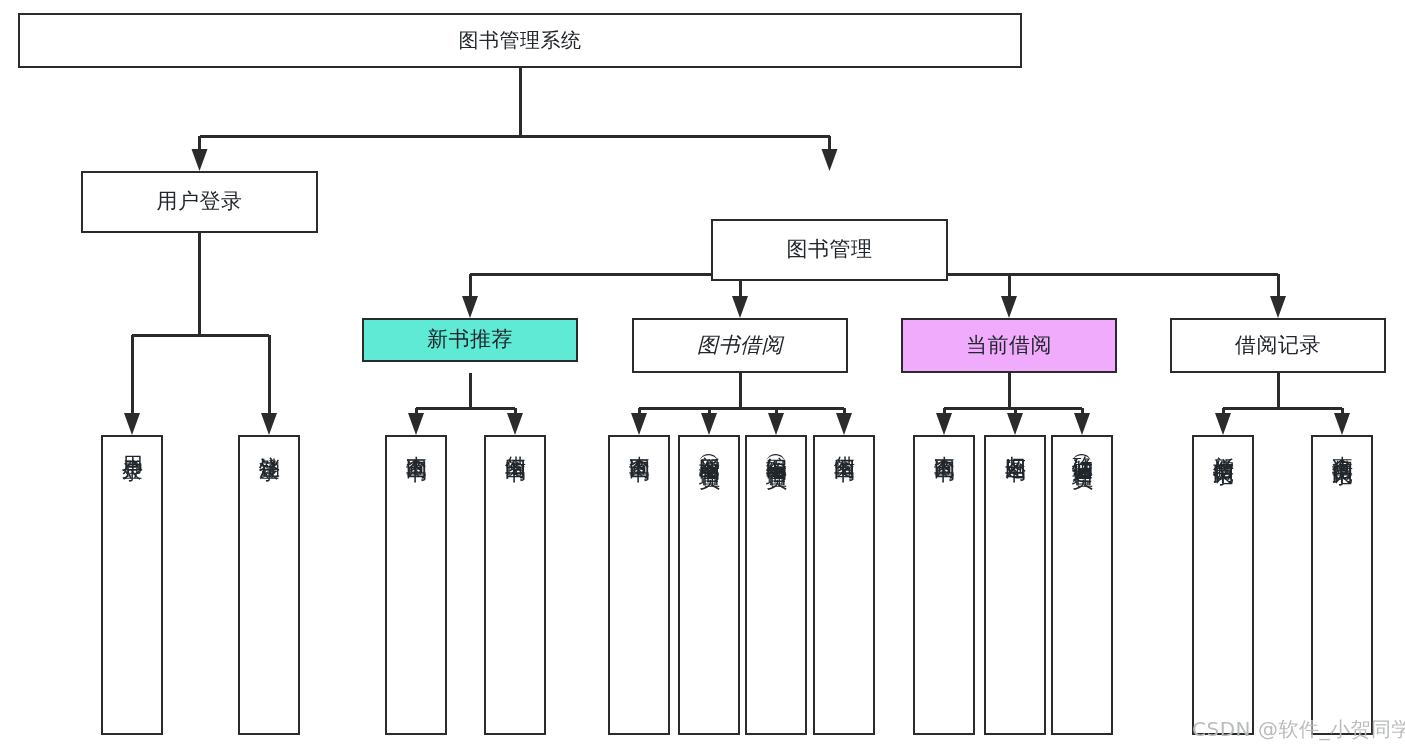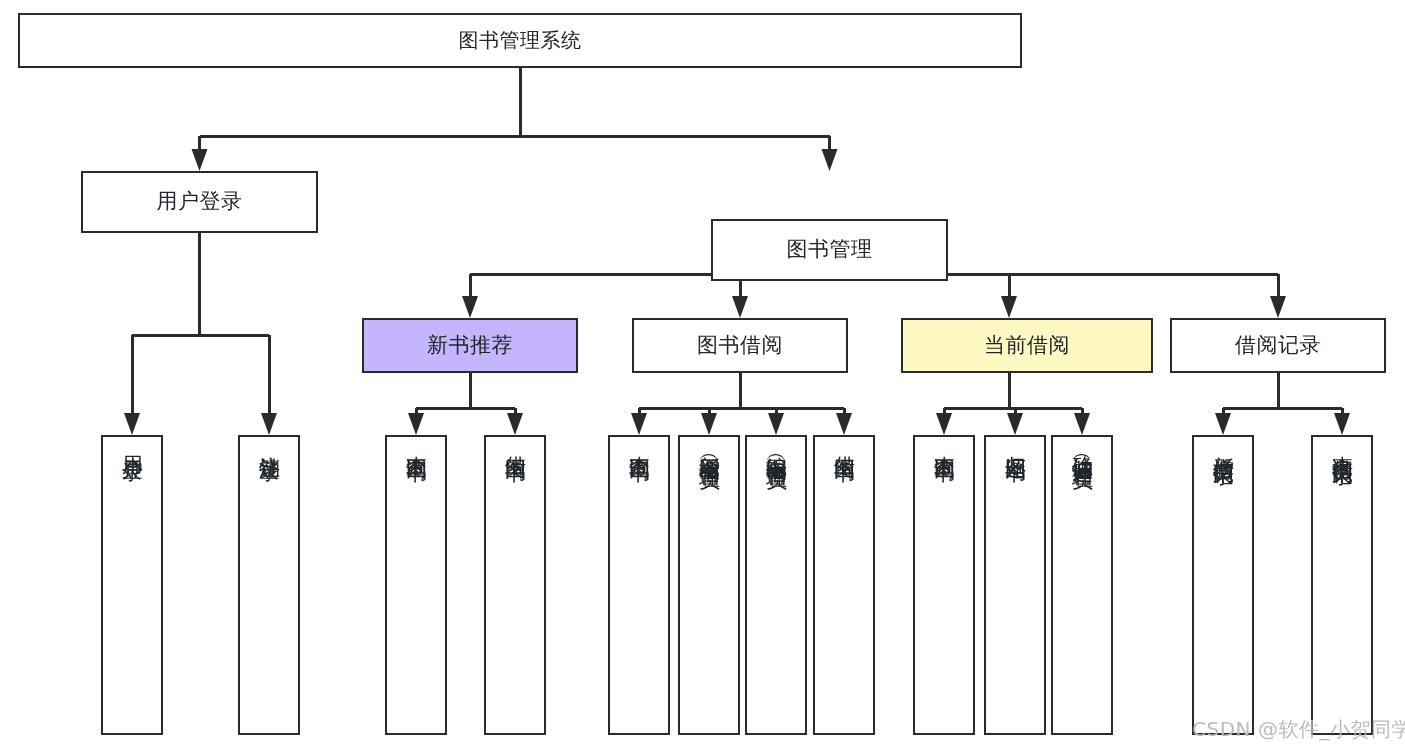--- a/index.html
+++ b/index.html
@@ -135,27 +135,27 @@
   <div id="node-layer">
       <div class="node horizontal root" style="left: 18px; top: 13px; width: 1004px; height: 55px; border-color: rgb(43, 43, 43); background: rgb(255, 255, 255);">
         <span class="node-label" style="color: rgb(32, 38, 43);">图书管理系统</span>
       </div>
       <div class="node horizontal" style="left: 81px; top: 171px; width: 237px; height: 62px; border-color: rgb(43, 43, 43); background: rgb(255, 255, 255);">
         <span class="node-label" style="color: rgb(32, 38, 43);">用户登录</span>
       </div>
       <div class="node horizontal" style="left: 711px; top: 171px; width: 237px; height: 62px; border-color: rgb(43, 43, 43); background: rgb(255, 255, 255); margin-top: 48px;">
         <span class="node-label" style="color: rgb(32, 38, 43);">图书管理</span>
       </div>
-      <div class="node horizontal" style="left: 362px; top: 318px; width: 216px; height: 55px; border-color: rgb(43, 43, 43); background: #c4b5fd;">
+      <div class="node horizontal" style="left: 362px; top: 318px; width: 216px; height: 44px; border-color: rgb(43, 43, 43); background: #5eead4;">
         <span class="node-label" style="color: rgb(32, 38, 43);">新书推荐</span>
       </div>
-      <div class="node horizontal" style="left: 632px; top: 318px; width: 216px; height: 55px; border-color: rgb(43, 43, 43); background: rgb(255, 255, 255);">
+      <div class="node horizontal" style="left: 632px; top: 318px; width: 216px; height: 55px; border-color: rgb(43, 43, 43); background: rgb(255, 255, 255); font-style: italic;">
         <span class="node-label" style="color: rgb(32, 38, 43);">图书借阅</span>
       </div>
-      <div class="node horizontal" style="left: 901px; top: 318px; width: 252px; height: 55px; border-color: rgb(43, 43, 43); background: #fef9c3;">
+      <div class="node horizontal" style="left: 901px; top: 318px; width: 216px; height: 55px; border-color: rgb(43, 43, 43); background: #f0abfc;">
         <span class="node-label" style="color: rgb(32, 38, 43);">当前借阅</span>
       </div>
       <div class="node horizontal" style="left: 1170px; top: 318px; width: 216px; height: 55px; border-color: rgb(43, 43, 43); background: rgb(255, 255, 255);">
         <span class="node-label" style="color: rgb(32, 38, 43);">借阅记录</span>
       </div>
       <div class="node vertical" style="left: 101px; top: 435px; width: 62px; height: 300px; border-color: rgb(43, 43, 43); background: rgb(255, 255, 255);">
         <span class="node-label" style="color: rgb(32, 38, 43);">用户登录</span>
       </div>
       <div class="node vertical" style="left: 238px; top: 435px; width: 62px; height: 300px; border-color: rgb(43, 43, 43); background: rgb(255, 255, 255);">
         <span class="node-label" style="color: rgb(32, 38, 43);">注销登录</span>

